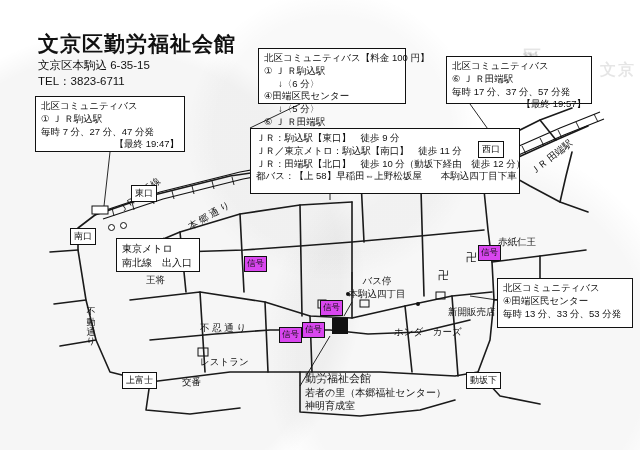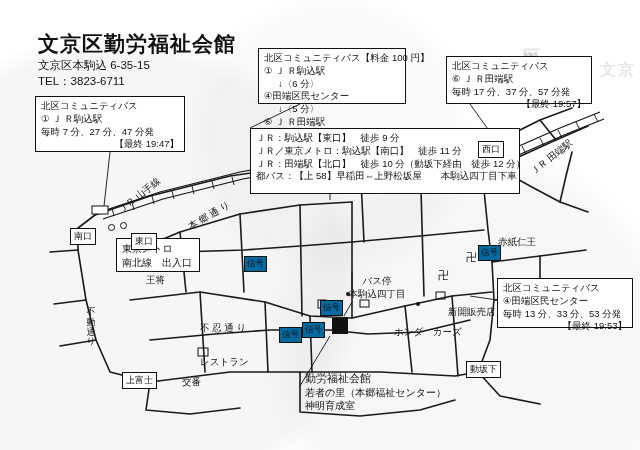--- a/index.html
+++ b/index.html
@@ -74,21 +74,21 @@
   }
   .lbl.v{writing-mode:vertical-rl;text-orientation:upright;font-size:9px;}
   .lbl.rot{transform:rotate(-38deg);transform-origin:left top;}
   .lbl.rot2{transform:rotate(-30deg);transform-origin:left top;}
 
   .stbox{
     position:absolute;border:1px solid #111;background:#fff;
     font-size:9px;padding:1px 3px;white-space:nowrap;
   }
   .signal{
-    position:absolute;border:1px solid #111;background:#0369a1;
+    position:absolute;border:1px solid #111;background:#d946ef;
     font-size:8.5px;padding:1px 2px;white-space:nowrap;
   }
   .hallmark{
     position:absolute;width:13px;height:13px;background:#111;
   }
   .dot{position:absolute;width:5px;height:5px;border:1px solid #111;border-radius:50%;background:#fff;}
   .dotf{position:absolute;width:4px;height:4px;border-radius:50%;background:#111;}
   .temple{position:absolute;font-size:11px;}
 </style>
 </head>
@@ -211,21 +211,20 @@
     <div class="ln">ＪＲ：駒込駅【東口】　徒歩 9 分</div>
     <div class="ln">ＪＲ／東京メトロ：駒込駅【南口】　徒歩 11 分</div>
     <div class="ln">ＪＲ：田端駅【北口】　徒歩 10 分（動坂下経由　徒歩 12 分）</div>
     <div class="ln">都バス：【上 58】早稲田⇔上野松坂屋　　本駒込四丁目下車</div>
   </div>
 
   <div class="box" id="box-tabata-r">
     <div class="ln">北区コミュニティバス</div>
     <div class="ln">④田端区民センター</div>
     <div class="ln">毎時 13 分、33 分、53 分発</div>
-    <div class="ln rt">【最終 19:53】</div>
   </div>
 
   <div class="box" id="box-metro">
     <div class="ln">東京メトロ</div>
     <div class="ln">南北線　出入口</div>
   </div>
 
   <div class="box no-border" id="box-busstop">
     <div class="ln">バス停</div>
     <div class="ln b">本駒込四丁目</div>
@@ -236,37 +235,37 @@
     <div class="ln">若者の里（本郷福祉センター）</div>
     <div class="ln b">神明育成室</div>
   </div>
 
   <div class="lbl rot" style="left:116px;top:206px;">ＪＲ 山手線</div>
   <div class="lbl rot2" style="left:186px;top:222px;">本 郷 通 り</div>
   <div class="lbl v" style="left:84px;top:300px;">不 動 通 り</div>
   <div class="lbl" style="left:200px;top:322px;text-align:right;">不 忍 通 り</div>
   <div class="lbl rot" style="left:528px;top:168px;">ＪＲ 田端駅</div>
 
-  <div class="stbox" style="left:131px;top:185px;margin-top:48px;">東口</div>
+  <div class="stbox" style="left:131px;top:185px;">東口</div>
   <div class="stbox" style="left:70px;top:228px;">南口</div>
   <div class="stbox" style="left:478px;top:141px;">西口</div>
 
   <div class="signal" style="left:244px;top:256px;">信号</div>
   <div class="signal" style="left:279px;top:327px;">信号</div>
   <div class="signal" style="left:302px;top:322px;">信号</div>
   <div class="signal" style="left:478px;top:245px;">信号</div>
   <div class="signal" style="left:320px;top:300px;">信号</div>
 
   <div class="lbl" style="left:146px;top:274px;">王将</div>
   <div class="lbl" style="left:200px;top:356px;">レストラン</div>
   <div class="lbl" style="left:394px;top:326px;">ホンダ　カーズ</div>
   <div class="lbl" style="left:448px;top:306px;">新開販売店</div>
   <div class="stbox" style="left:122px;top:372px;">上富士</div>
   <div class="lbl" style="left:182px;top:376px;">交番</div>
-  <div class="stbox" style="left:466px;top:361px;">動坂下</div>
+  <div class="stbox" style="left:466px;top:372px;">動坂下</div>
   <div class="lbl" style="left:498px;top:236px;">赤紙仁王</div>
   <div class="temple" style="left:466px;top:250px;">卍</div>
   <div class="temple" style="left:438px;top:268px;">卍</div>
 
   <div class="dot" style="left:108px;top:224px;"></div>
   <div class="dot" style="left:120px;top:222px;"></div>
   <div class="dotf" style="left:346px;top:292px;"></div>
   <div class="dotf" style="left:416px;top:302px;"></div>
   <div class="hallmark" style="left:332px;top:318px;"></div>
 

